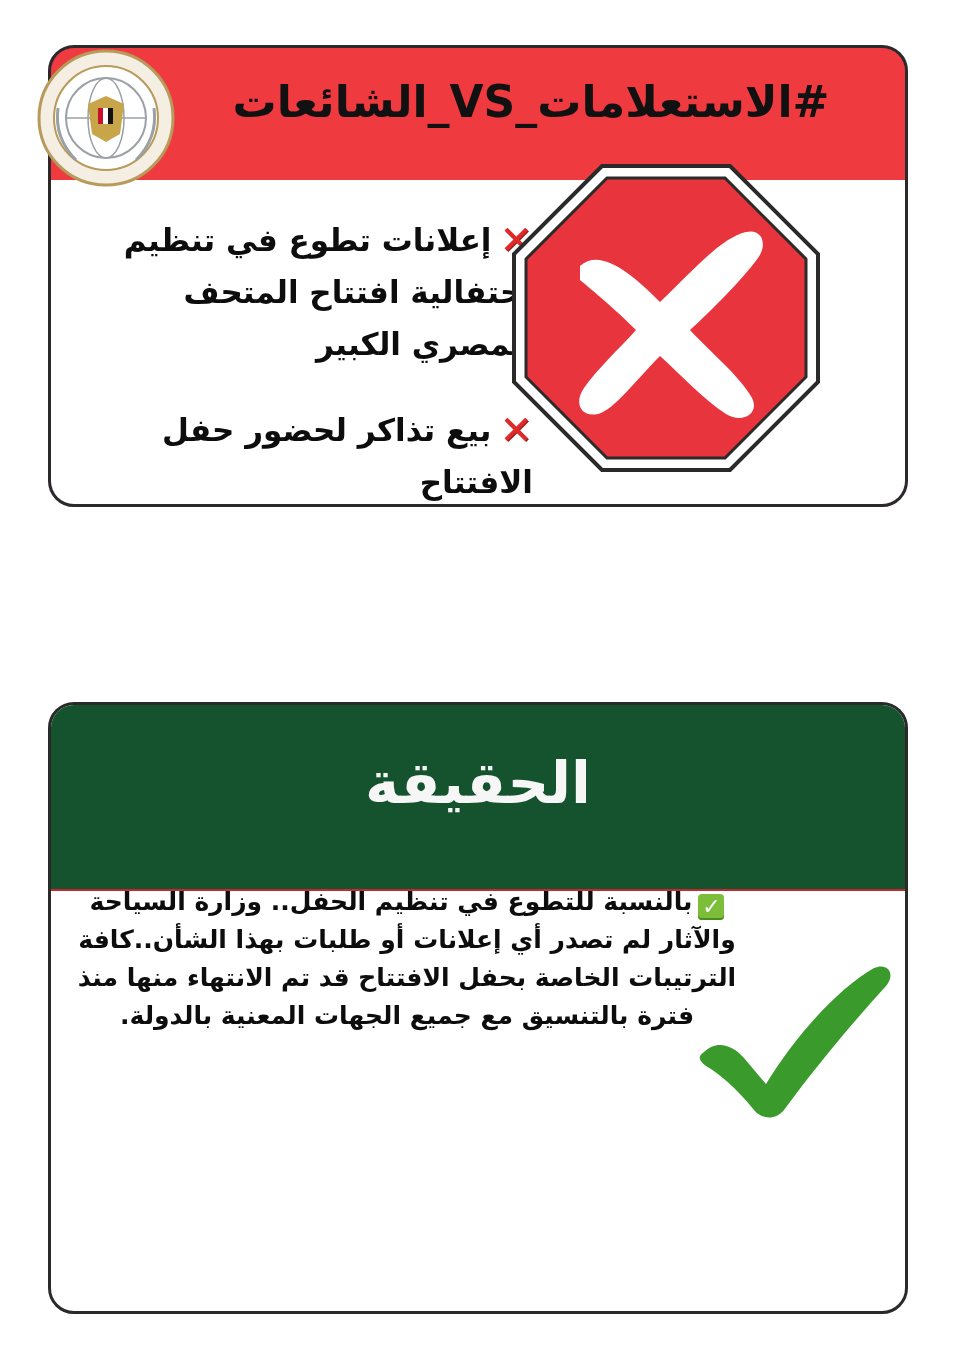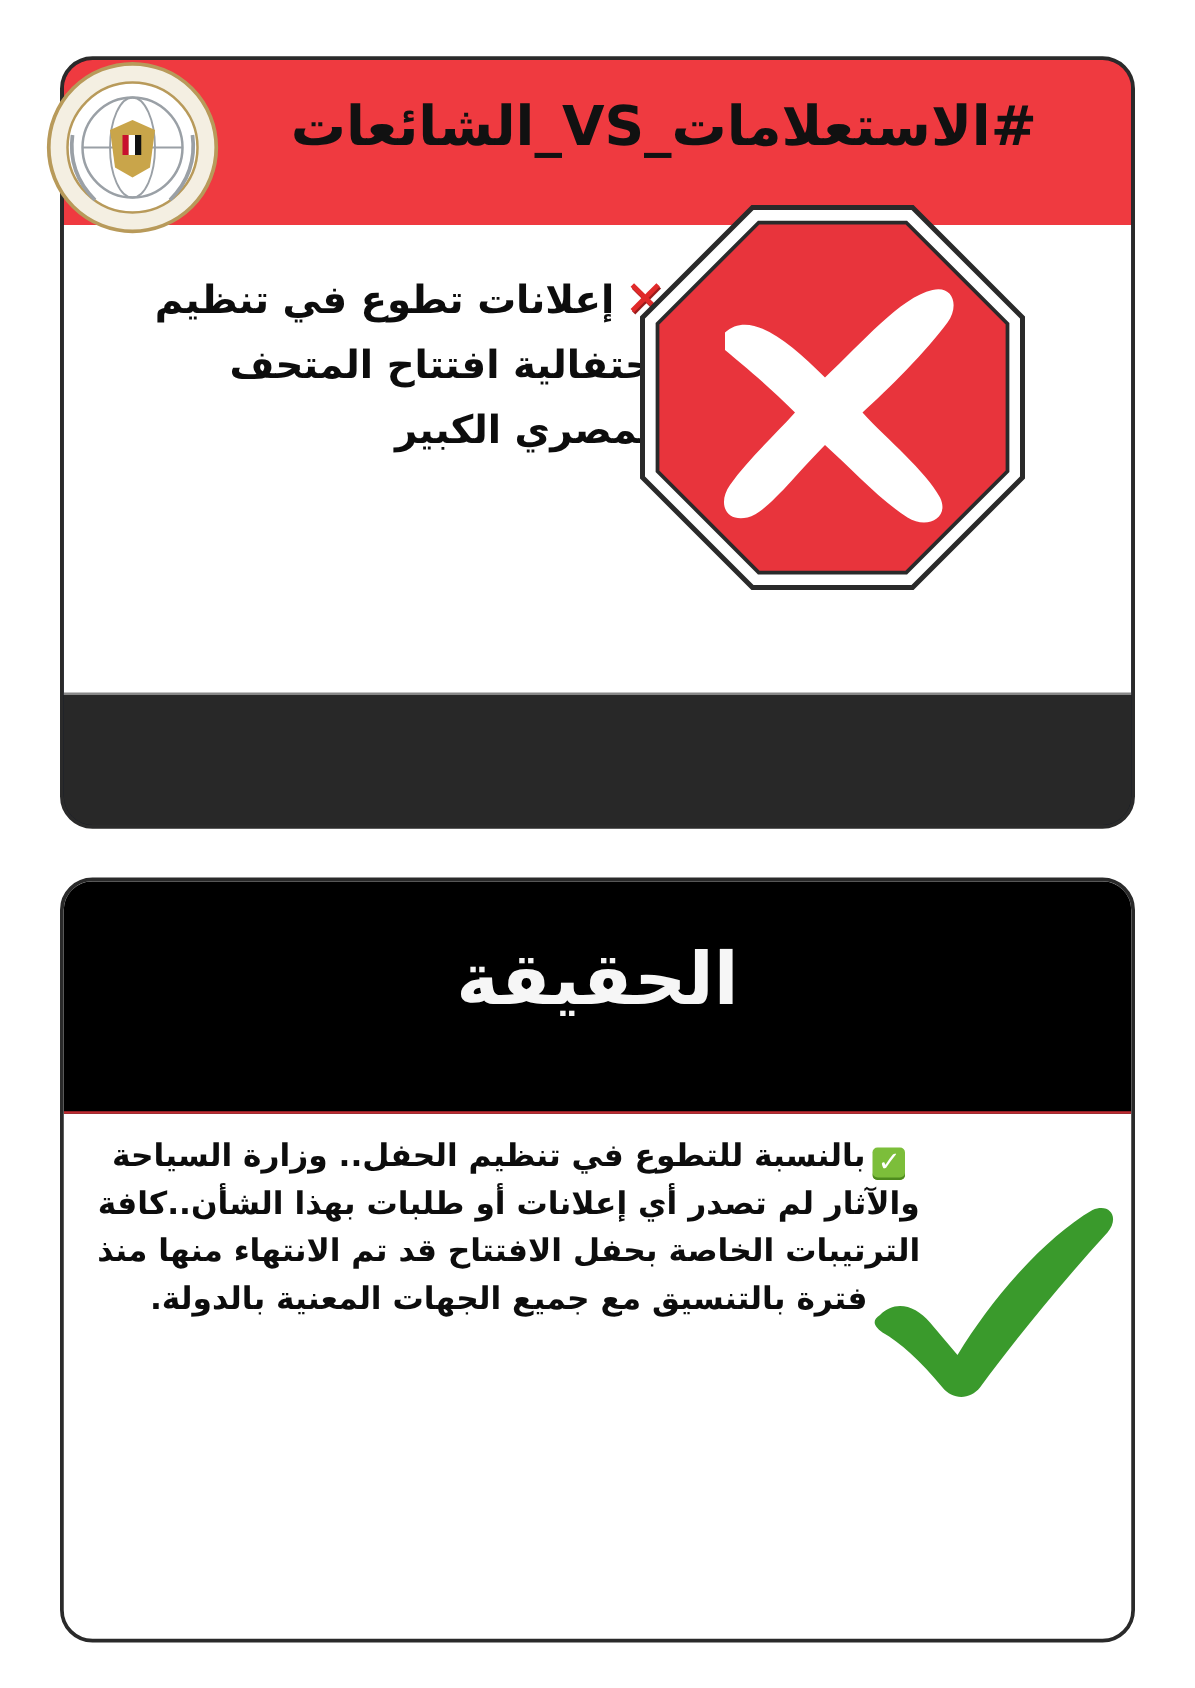--- a/index.html
+++ b/index.html
@@ -1,54 +1,57 @@
 <!DOCTYPE html>
 <html><head>
 <meta charset="utf-8">
 <style>
   html, body { margin: 0; padding: 0; background: #ffffff; }
   body { width: 956px; height: 1350px; position: relative; overflow: hidden; font-family: "DejaVu Sans", sans-serif; }
 
   .card { position: absolute; left: 48px; width: 860px; border: 3px solid #2a2a2a; border-radius: 26px; overflow: hidden; background: #ffffff; box-sizing: border-box; }
-  #card-rumors { top: 45px; height: 618px; background: #0f172a; }
+  #card-rumors { top: 45px; height: 462px; background: #701a75; }
   #card-truth { top: 702px; height: 612px; }
 
   .rumors-header { position: absolute; left: 0; top: 0; width: 100%; height: 132px; background: #ef3a40; }
   .rumors-title { position: absolute; left: 170px; top: 28px; width: 620px; text-align: center; direction: rtl; font-size: 44px; font-weight: bold; color: #111; letter-spacing: 0px; }
   .rumors-body { position: absolute; left: 0; top: 132px; width: 100%; height: 374px; background: #ffffff; border-bottom: 2px solid #888; }
   .rumors-footer { position: absolute; left: 0; top: 508px; width: 100%; height: 110px; background: #282828; }
 
   .rumor-list { position: absolute; left: 16px; top: 34px; width: 466px; direction: rtl; text-align: right; }
   .rumor-item { font-size: 31px; font-weight: bold; line-height: 52px; color: #0d0d0d; margin-bottom: 34px; }
   .xmark { display: inline-block; color: #e02a2a; font-size: 40px; font-weight: bold; margin-left: 8px; vertical-align: -3px; text-shadow: 1px 1px 0 #9a1b1b; }
 
   .stop-sign { position: absolute; left: 510px; top: 162px; width: 312px; height: 312px; }
 
   .logo { position: absolute; left: 36px; top: 48px; width: 140px; height: 140px; z-index: 5; }
 
-  .truth-header { position: absolute; left: 0; top: 0; width: 100%; height: 184px; background: #000000; border-bottom: 2px solid #c02a30; }
+  .truth-header { position: absolute; left: 0; top: 0; width: 100%; height: 184px; background: #14532d; border-bottom: 2px solid #c02a30; }
   .truth-title { position: absolute; left: 0; top: 44px; width: 100%; text-align: center; direction: rtl; font-size: 58px; font-weight: bold; color: #f6f6f6; }
 
-  .truth-body { position: absolute; left: 16px; top: 201px; width: 680px; direction: rtl; text-align: center; }
+  .truth-body { position: absolute; left: 16px; top: 178px; width: 680px; direction: rtl; text-align: center; }
   .truth-para { font-size: 25px; font-weight: bold; line-height: 38px; color: #0d0d0d; margin-bottom: 30px; }
   .checkbox-icon { display: inline-block; width: 26px; height: 26px; background: #7cbe3a; border-radius: 4px; color: #ffffff; font-size: 22px; line-height: 26px; text-align: center; vertical-align: -4px; margin-left: 6px; box-shadow: inset 0 -2px 0 #4e8b1e; }
 
   .big-check { position: absolute; left: 645px; top: 255px; width: 200px; height: 160px; }
 </style>
 </head>
 <body>
 
 <div id="card-rumors" class="card">
   <div class="rumors-header">
     <div class="rumors-title">#الاستعلامات_VS_الشائعات</div>
   </div>
   <div class="rumors-body">
     <div class="rumor-list">
       <div class="rumor-item">
         <span class="xmark">✕</span><span>إعلانات تطوع في تنظيم احتفالية افتتاح المتحف المصري الكبير</span>
+      </div>
+      <div class="rumor-item">
+        <span class="xmark">✕</span><span>بيع تذاكر لحضور حفل الافتتاح</span>
       </div>
     </div>
   </div>
   <div class="rumors-footer"></div>
 </div>
 
 <svg class="stop-sign" viewBox="0 0 312 312">
   <polygon points="92,4 220,4 308,92 308,220 220,308 92,308 4,220 4,92" fill="#ffffff" stroke="#2a2a2a" stroke-width="4"></polygon>
   <polygon points="97,16 215,16 296,97 296,215 215,296 97,296 16,215 16,97" fill="#e8343c" stroke="#2a2a2a" stroke-width="3"></polygon>
   <path d="M70,104 C90,86 120,110 150,140 C180,112 210,76 236,70 C252,66 258,82 248,96 C232,118 200,150 180,168 C200,190 230,214 242,236 C250,252 232,262 216,252 C194,238 170,212 150,194 C126,218 104,248 88,252 C70,256 64,240 74,226 C88,206 108,188 126,168 C104,146 82,128 70,118 Z" fill="#ffffff"></path>

